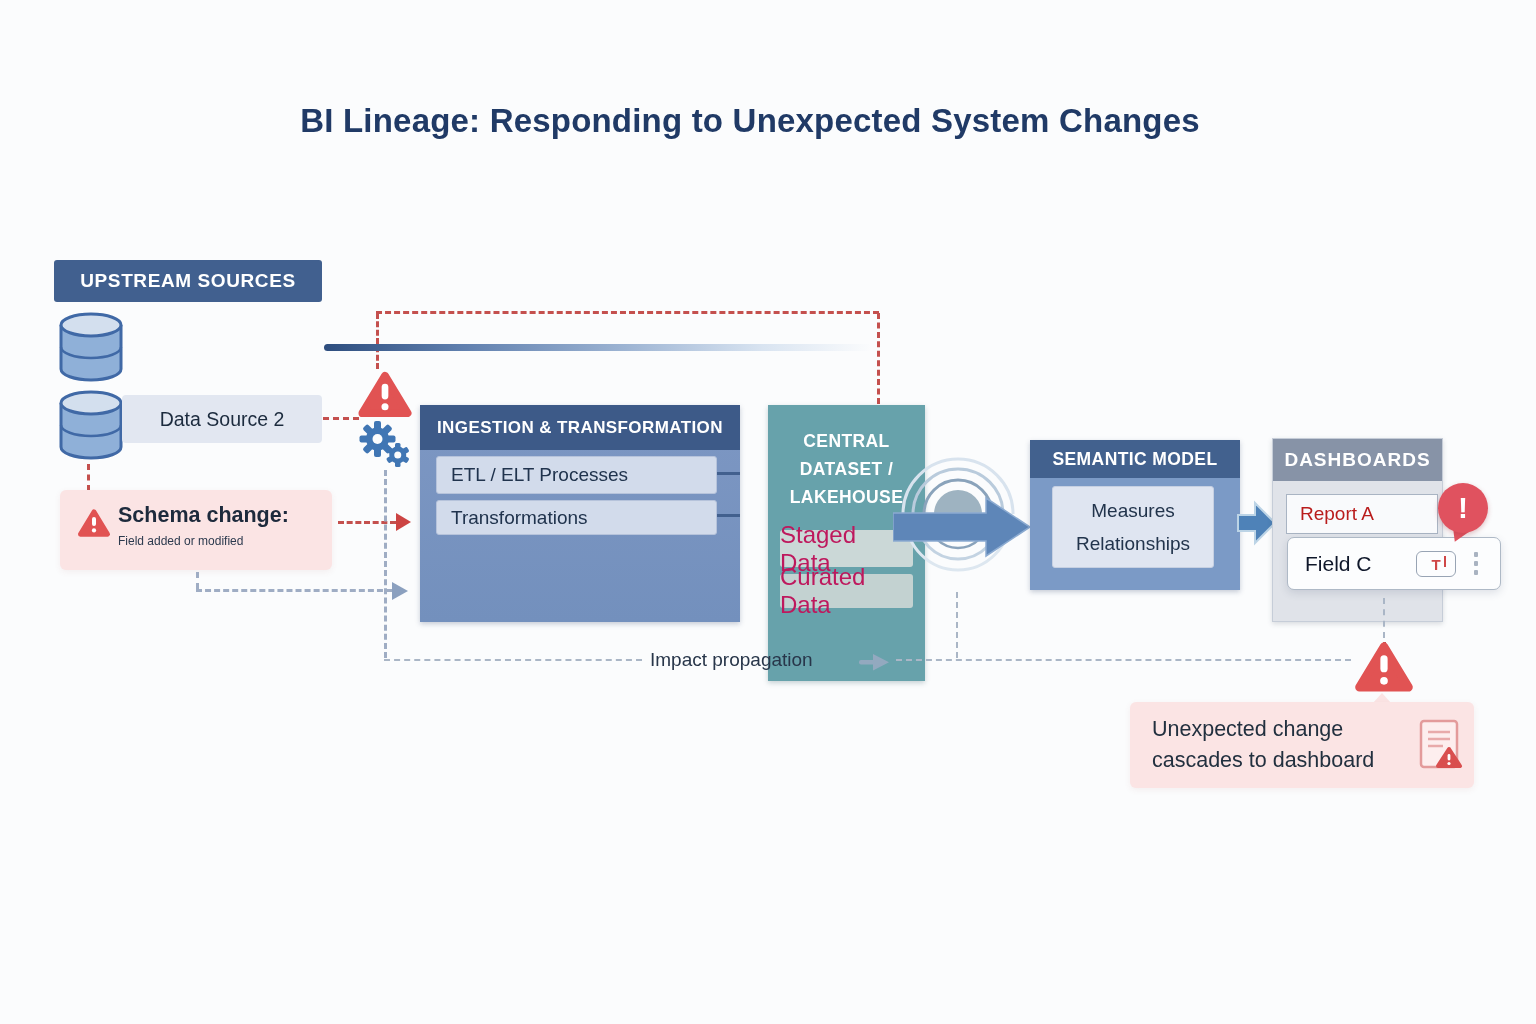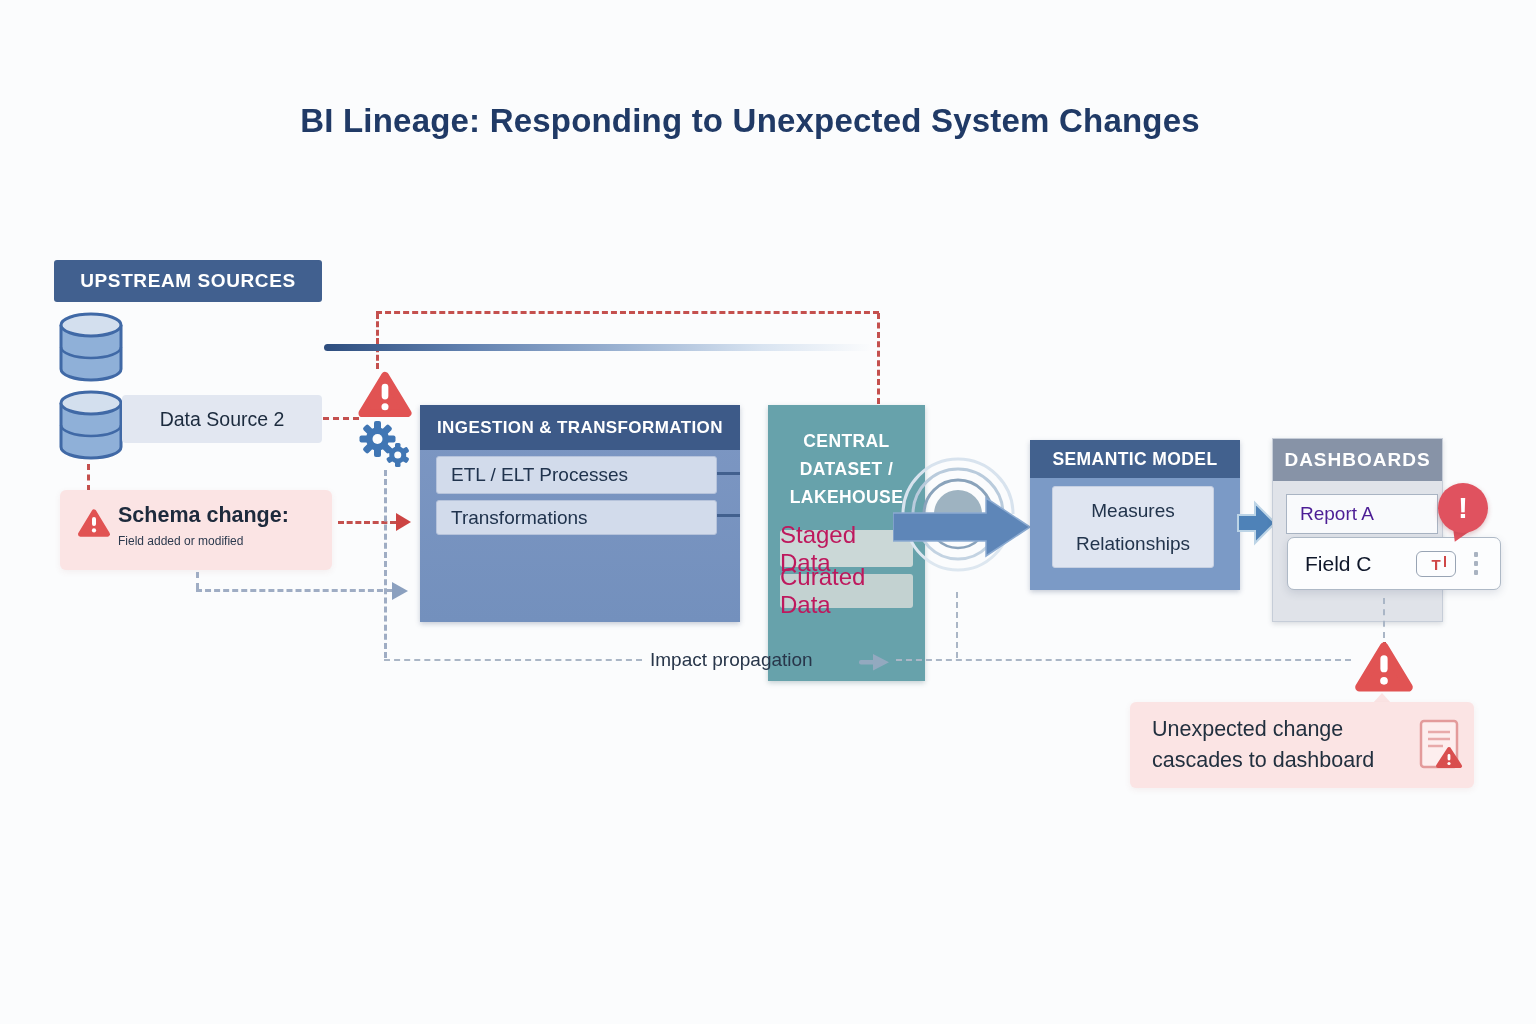--- a/index.html
+++ b/index.html
@@ -42,21 +42,21 @@
   .cen-hdr{left:0;top:22px;width:157px;text-align:center;color:#fff;font-weight:700;font-size:17.5px;line-height:28px;letter-spacing:.4px;}
   .cen-box{left:12px;width:133px;background:#cbd8d7;border-radius:3px;display:flex;align-items:center;justify-content:center;font-size:24px;color:#be185d;}
   
   .sem-panel{left:1030px;top:440px;width:210px;height:150px;background:#7b9ac6;box-shadow:0 2px 5px rgba(40,60,100,.25);}
   .sem-hdr{width:210px;height:38px;background:#42618e;font-size:17.5px;letter-spacing:.4px;}
   .sem-box{left:22px;top:46px;width:160px;height:80px;background:#dfe5f1;border:1px solid #c6d0e2;border-radius:3px;
     display:flex;flex-direction:column;align-items:center;justify-content:center;font-size:19px;color:#22344c;line-height:33px;}
   
   .dash-panel{left:1272px;top:438px;width:171px;height:184px;background:#e0e3e9;border:1px solid #c6cdd8;box-sizing:border-box;box-shadow:0 2px 5px rgba(60,70,90,.18);}
   .dash-hdr{width:169px;height:42px;background:#8793a7;font-size:19px;letter-spacing:1px;}
-  .card{background:#f9fafc;border:1.5px solid #a9b4c3;display:flex;align-items:center;font-size:19px;color:#4c1d95;padding-left:13px;box-sizing:border-box;}
+  .card{background:#f9fafc;border:1.5px solid #a9b4c3;display:flex;align-items:center;font-size:19px;color:#b91c1c;padding-left:13px;box-sizing:border-box;}
   .field-card{left:1287px;top:537px;width:214px;height:53px;background:#fcfdfe;border:1.5px solid #aeb9c6;border-radius:7px;
     box-shadow:0 3px 8px rgba(40,60,90,.14);display:flex;align-items:center;box-sizing:border-box;}
   .field-label{font-size:21px;color:#0f172a;margin-left:17px;}
   .type-icon{position:absolute;left:128px;top:13px;width:40px;height:26px;border:1.5px solid #98a4b4;border-radius:6px;
     display:flex;align-items:center;justify-content:center;box-sizing:border-box;}
   .type-glyph{color:#cf4747;font-size:15px;font-weight:700;line-height:1;}
   .type-cursor{position:absolute;right:9px;top:4px;width:2px;height:11px;background:#cf4747;}
   .kebab{position:absolute;left:186px;top:14px;display:flex;flex-direction:column;gap:4px;}
   .kebab i{width:4px;height:5px;background:#a9b3c1;border-radius:1px;display:block;}
   .bubble{left:1438px;top:483px;width:50px;height:50px;background:#e0525f;border-radius:50%;

